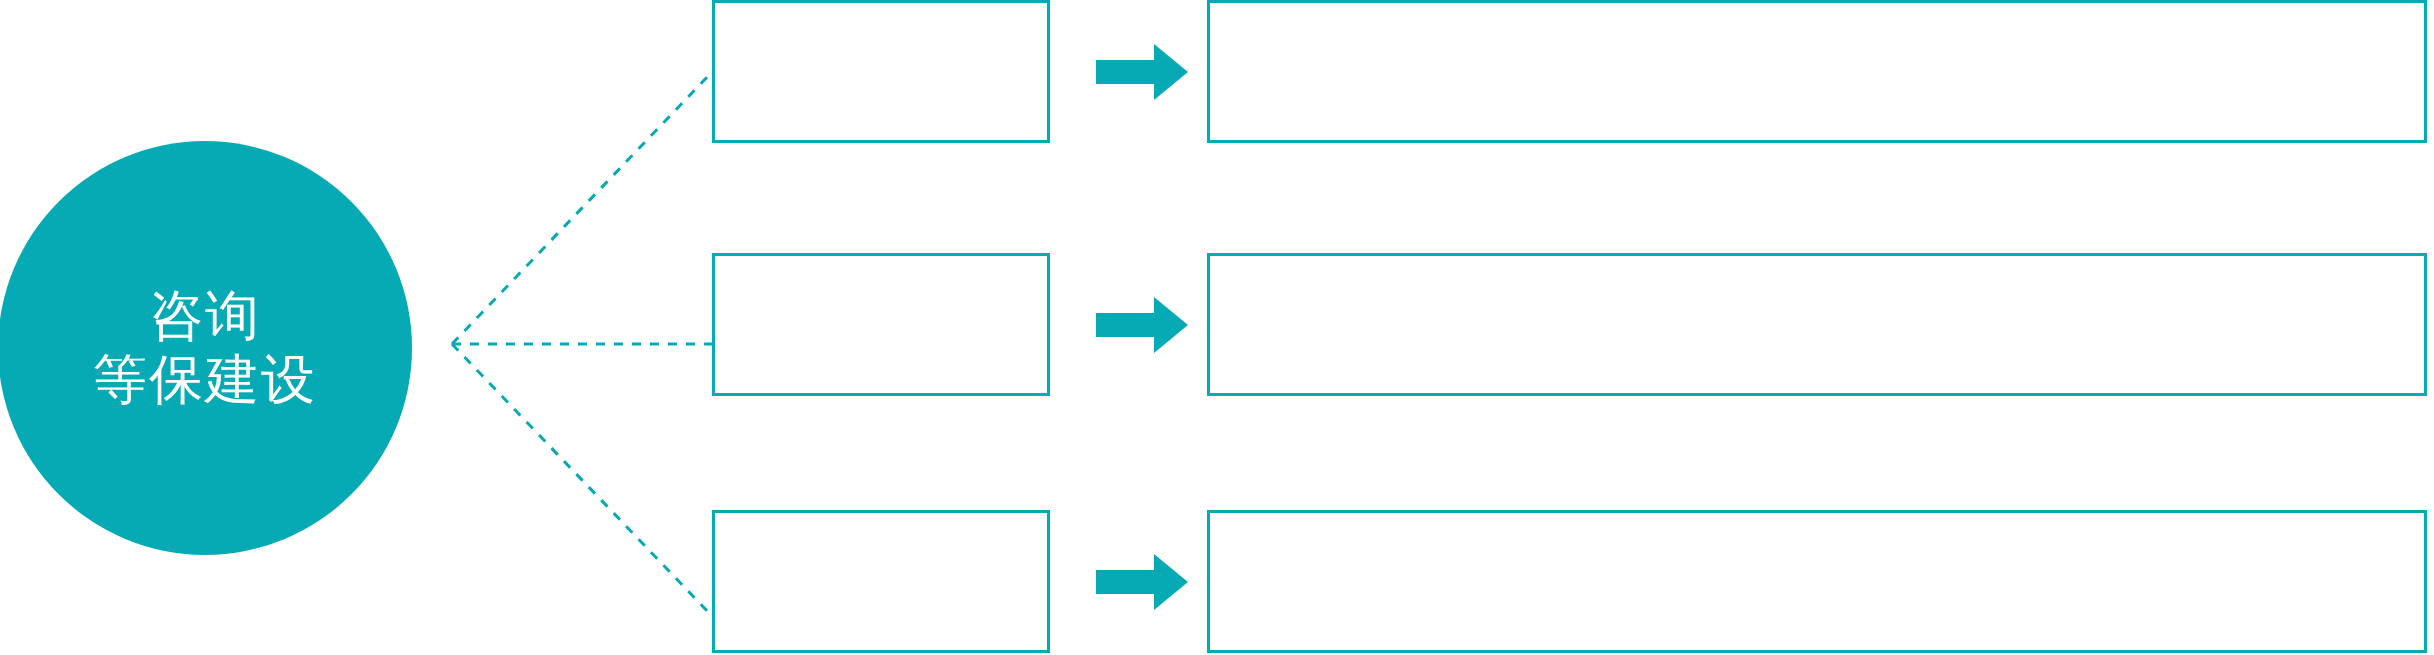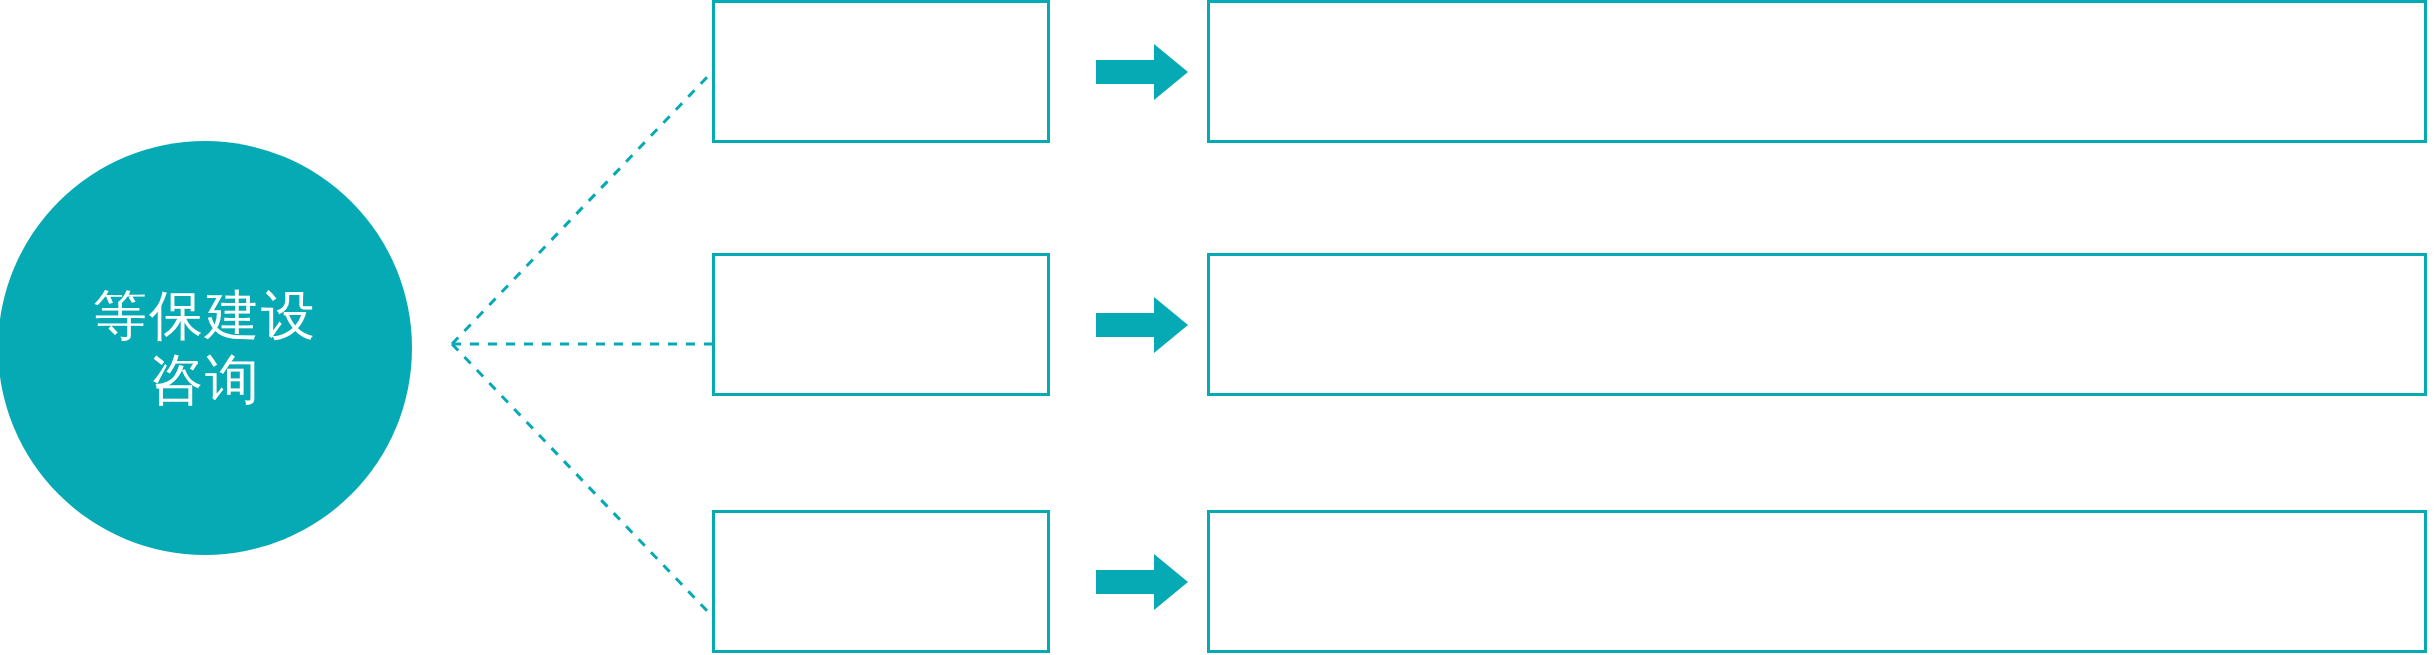--- a/index.html
+++ b/index.html
@@ -109,22 +109,22 @@
     height: 56px;
   }
   .arrow svg { display: block; }
 </style>
 </head>
 <body>
 
 <div id="canvas">
 
   <div class="hub-circle">
+    <div class="hub-line">咨询</div>
     <div class="hub-line">等保建设</div>
-    <div class="hub-line">咨询</div>
   </div>
 
   <svg class="connectors" viewBox="0 0 2434 655" width="2434" height="655" aria-hidden="true">
     <g stroke="#06AAB5" stroke-width="3" fill="none" stroke-dasharray="9 9" stroke-linecap="butt">
       <line x1="452" y1="344" x2="712" y2="72"></line>
       <line x1="452" y1="344" x2="712" y2="344"></line>
       <line x1="452" y1="344" x2="712" y2="616"></line>
     </g>
   </svg>
 

